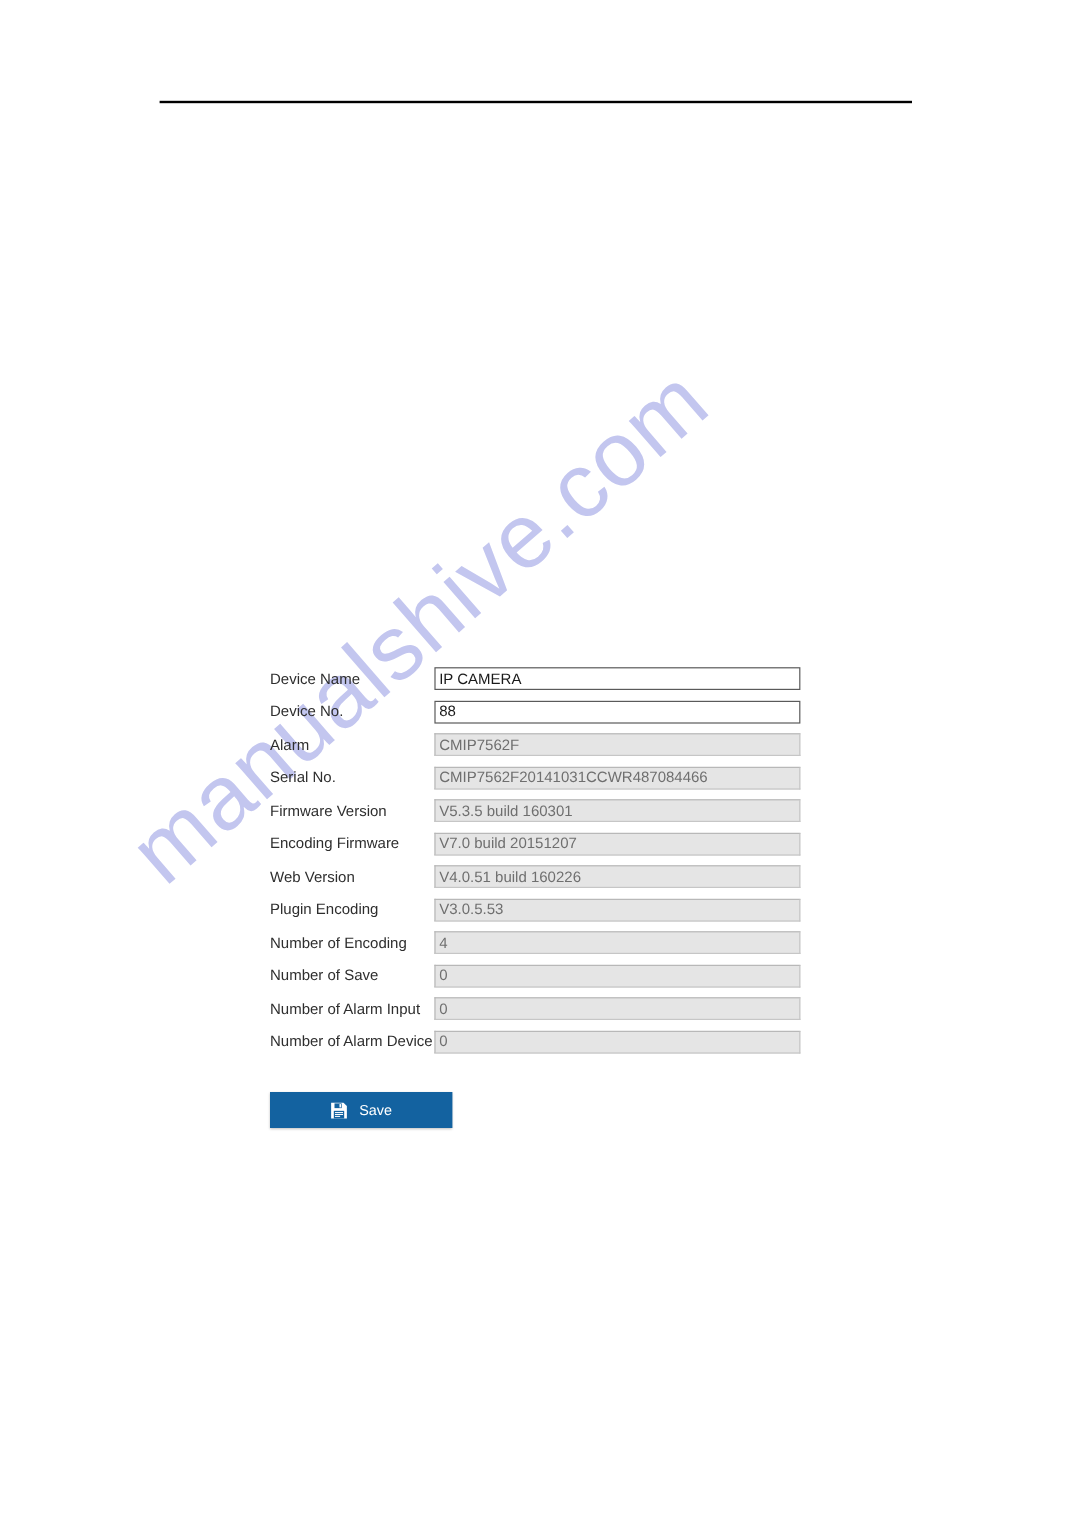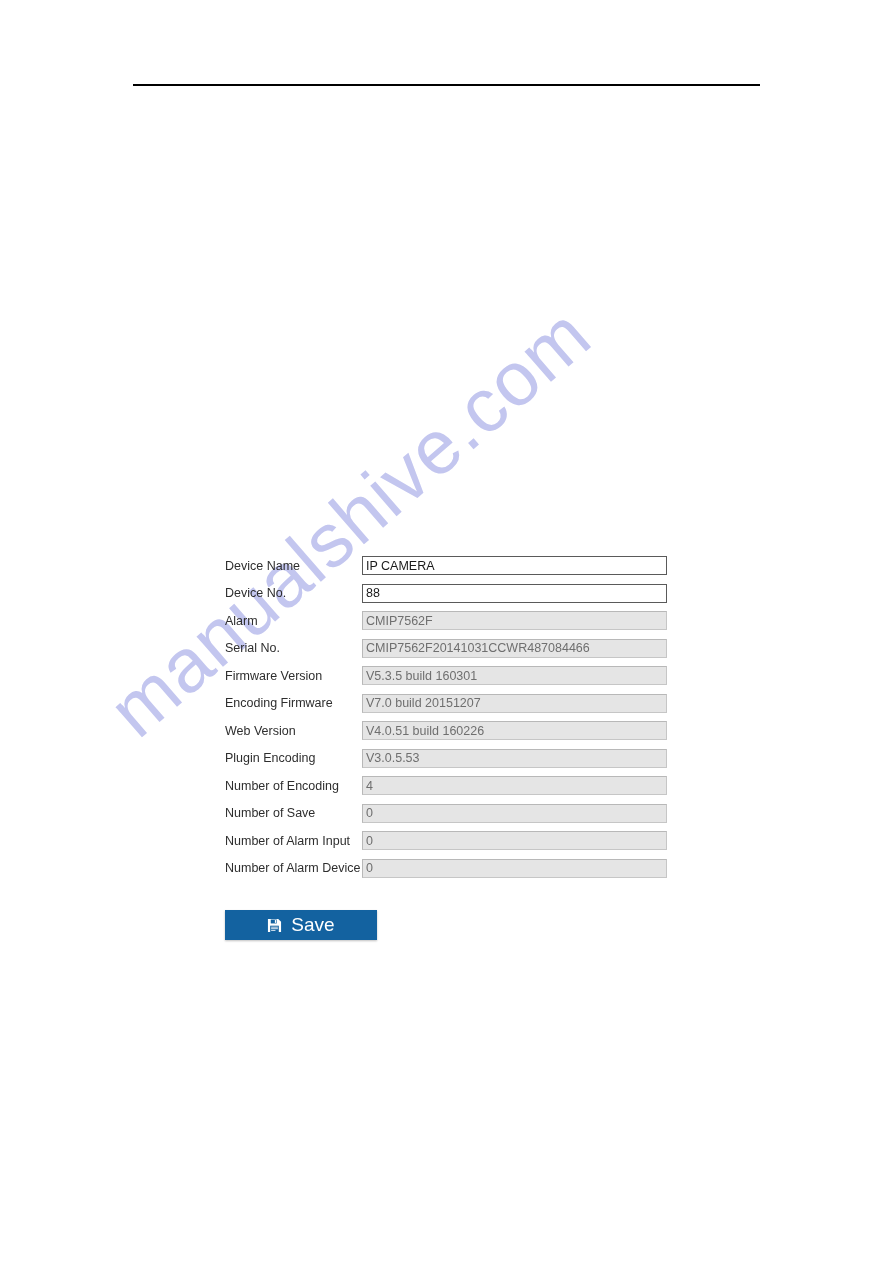--- a/index.html
+++ b/index.html
@@ -136,21 +136,21 @@
 
   .save-icon {
     display: block;
     width: 15px;
     height: 15px;
     flex: 0 0 15px;
   }
 
   .save-label {
     font-family: "Liberation Sans", sans-serif;
-    font-size: 19px;
+    font-size: 12px;
     color: #ffffff;
     line-height: 16px;
   }
 </style>
 </head>
 <body>
 
 <div class="page">
 
   <div class="header-rule"></div>

